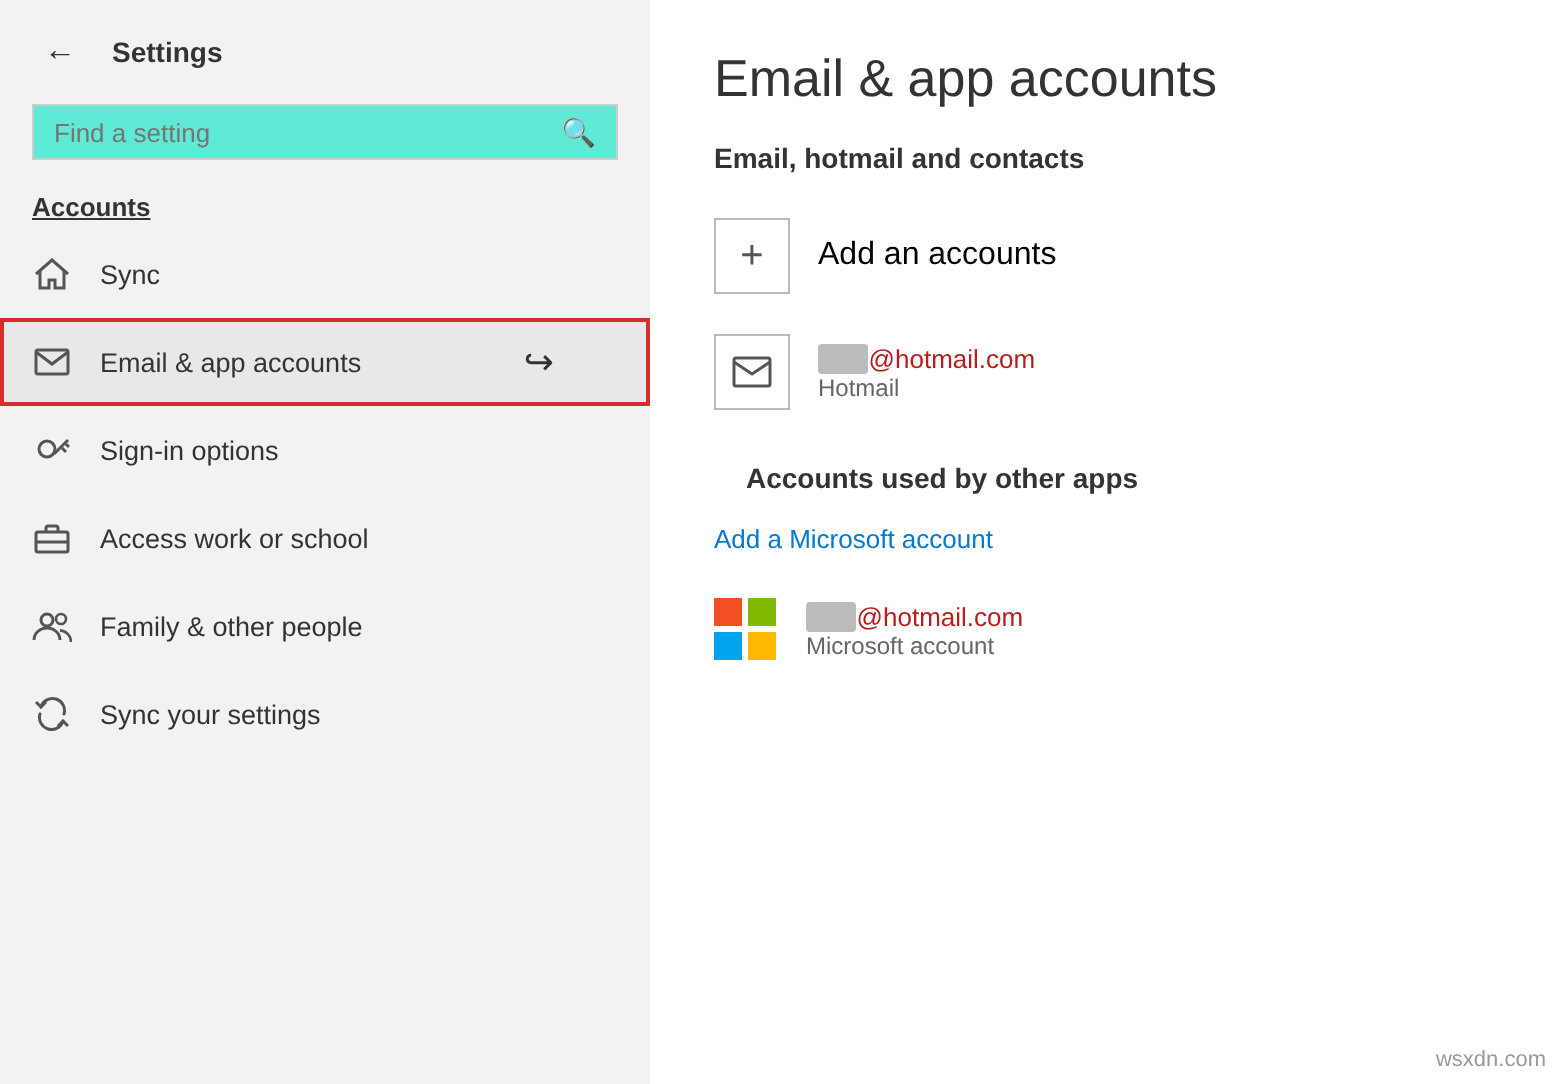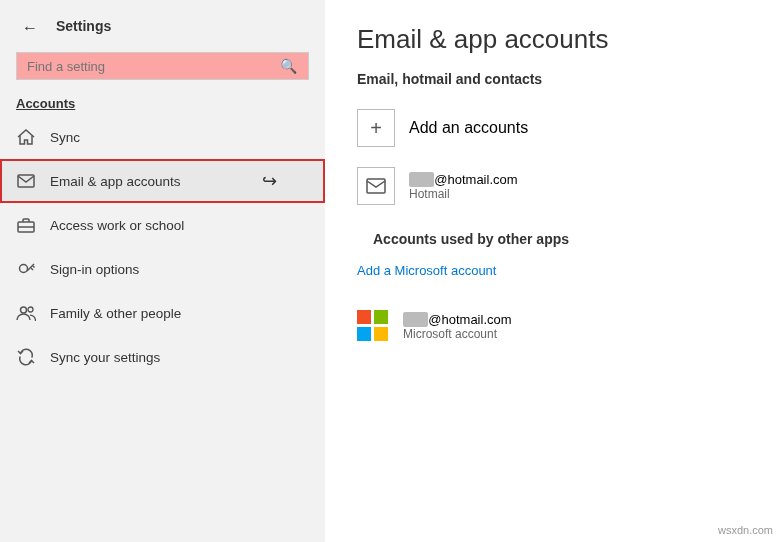--- a/index.html
+++ b/index.html
@@ -44,21 +44,21 @@
     .sidebar-title {
       font-size: 14px;
       font-weight: 700;
       color: #333;
     }
 
     .search-box {
       margin: 4px 16px 10px 16px;
       display: flex;
       align-items: center;
-      background: #fca5a5;
+      background: #5eead4;
       border: 1px solid #ccc;
       padding: 5px 10px;
       gap: 20px;
     }
 
     .search-input {
       border: none;
       outline: none;
       flex: 1;
       font-size: 13px;
@@ -155,21 +155,21 @@
       font-weight: 300;
     }
 
     .account-details {
       display: flex;
       flex-direction: column;
     }
 
     .account-email {
       font-size: 13px;
-      color: #000000;
+      color: #b91c1c;
     }
 
     .account-type {
       font-size: 12px;
       color: #666;
     }
 
     .blurred-text {
       display: inline-block;
       background: #bbb;
@@ -181,21 +181,21 @@
     .section-divider {
       margin: 18px 0 12px 16px;
     }
 
     .link-btn {
       color: #0078d4;
       font-size: 13px;
       cursor: pointer;
       text-decoration: none;
       display: inline-block;
-      margin-bottom: 24px;
+      margin-bottom: 14px;
     }
 
     .ms-logo {
       width: 32px;
       height: 32px;
       display: grid;
       grid-template-columns: 1fr 1fr;
       grid-template-rows: 1fr 1fr;
       gap: 2px;
       flex-shrink: 0;
@@ -260,39 +260,39 @@
         <rect x="1" y="2" width="16" height="12" rx="1" stroke="#555" stroke-width="1.5"></rect>
         <path d="M1 3l8 6 8-6" stroke="#555" stroke-width="1.5" fill="none"></path>
       </svg>
     </div>
     <span>Email &amp; app accounts</span>
     <span class="cursor-indicator">↪</span>
   </div>
 
   <div class="nav-item">
     <div class="nav-icon">
-      <svg width="18" height="16" viewBox="0 0 18 16" fill="none">
-        <rect x="1" y="5" width="16" height="10" rx="1" stroke="#555" stroke-width="1.5"></rect>
-        <path d="M6 5V3a1 1 0 011-1h4a1 1 0 011 1v2" stroke="#555" stroke-width="1.5" fill="none"></path>
-        <line x1="1" y1="10" x2="17" y2="10" stroke="#555" stroke-width="1.5"></line>
-      </svg>
-    </div>
-    <span>Access work or school</span>
-  </div>
-
-  <div class="nav-item">
-    <div class="nav-icon">
       <svg width="18" height="18" viewBox="0 0 18 18" fill="none">
         <circle cx="6.5" cy="8.5" r="4" stroke="#555" stroke-width="1.5"></circle>
         <path d="M10 11l7-7" stroke="#555" stroke-width="1.5"></path>
         <path d="M14 8l2 2" stroke="#555" stroke-width="1.5"></path>
         <path d="M16 6l1.5 1.5" stroke="#555" stroke-width="1.5"></path>
       </svg>
     </div>
     <span>Sign-in options</span>
+  </div>
+
+  <div class="nav-item">
+    <div class="nav-icon">
+      <svg width="18" height="16" viewBox="0 0 18 16" fill="none">
+        <rect x="1" y="5" width="16" height="10" rx="1" stroke="#555" stroke-width="1.5"></rect>
+        <path d="M6 5V3a1 1 0 011-1h4a1 1 0 011 1v2" stroke="#555" stroke-width="1.5" fill="none"></path>
+        <line x1="1" y1="10" x2="17" y2="10" stroke="#555" stroke-width="1.5"></line>
+      </svg>
+    </div>
+    <span>Access work or school</span>
   </div>
 
   <div class="nav-item">
     <div class="nav-icon">
       <svg width="20" height="16" viewBox="0 0 20 16" fill="none">
         <circle cx="7.5" cy="5" r="3" stroke="#555" stroke-width="1.5"></circle>
         <path d="M1 15c0-3.314 2.91-6 6.5-6s6.5 2.686 6.5 6" stroke="#555" stroke-width="1.5" fill="none"></path>
         <circle cx="14.5" cy="4.5" r="2.5" stroke="#555" stroke-width="1.3"></circle>
         <path d="M14 10.2c3.2.4 5.5 2.7 5.5 5.8" stroke="#555" stroke-width="1.3" fill="none"></path>
       </svg>

